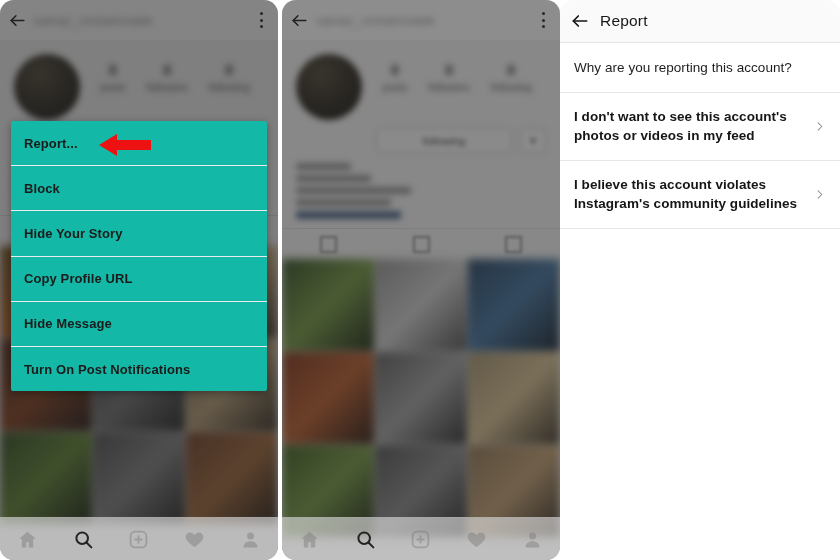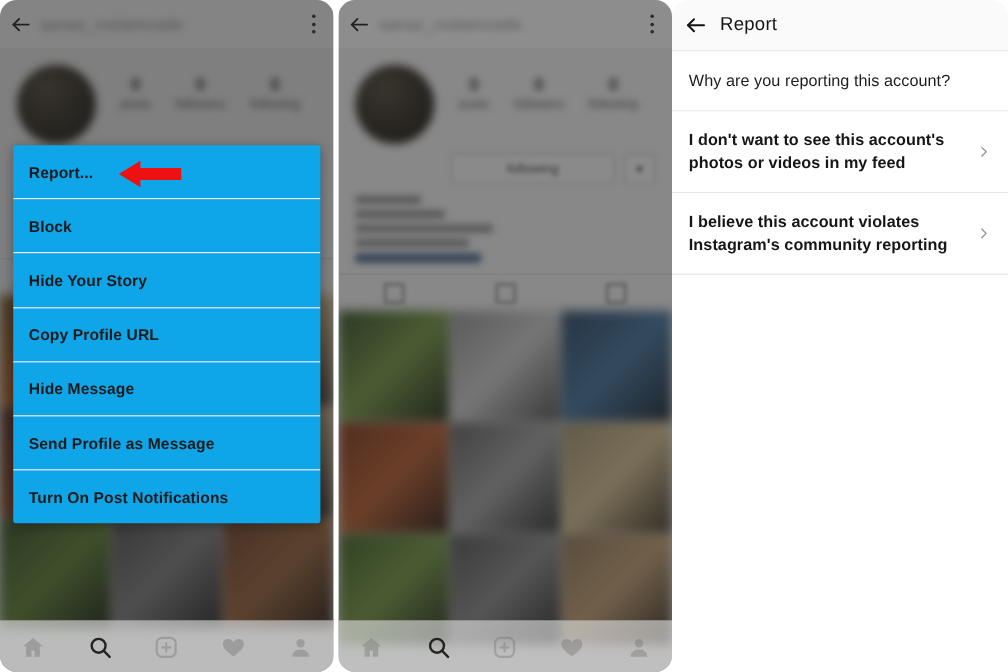--- a/index.html
+++ b/index.html
@@ -85,21 +85,21 @@
     display:flex;align-items:center;border-top:1px solid rgba(170,170,170,.5);
   }
   .tabbar .tb{flex:1;display:flex;align-items:center;justify-content:center;}
   .tabbar svg{display:block;}
   .tb-dim{opacity:.45;}
   .tb-on{opacity:.95;}
 
   
   .menu{
     position:absolute;left:11px;top:121px;width:256px;
-    background:#0ea5e9;border-radius:2px;
+    background:#14b8a6;border-radius:2px;
     box-shadow:0 2px 9px rgba(0,0,0,.34);
     overflow:hidden;z-index:5;
   }
   .menu-item{
     height:44.2px;display:flex;align-items:center;
     padding:0 13px;font-size:13px;color:#1b1b1b;font-weight:600;
     border-bottom:1px solid #ececec;letter-spacing:.1px;
   }
   .menu-item:last-child{border-bottom:none;}
 
@@ -222,21 +222,20 @@
 
       <div class="dim"></div>
     </div>
 
     <div class="menu">
       <div class="menu-item">Report...</div>
       <div class="menu-item">Block</div>
       <div class="menu-item">Hide Your Story</div>
       <div class="menu-item">Copy Profile URL</div>
       <div class="menu-item">Hide Message</div>
-      <div class="menu-item">Send Profile as Message</div>
       <div class="menu-item">Turn On Post Notifications</div>
     </div>
 
     <div class="red-arrow">
       <svg viewBox="0 0 56 28">
           <path d="M2 14 L20 3 L20 9 L54 9 L54 19 L20 19 L20 25 Z" fill="#ee1111"></path>
         </svg>
     </div>
 
     <div class="tabbar">
@@ -396,21 +395,21 @@
       <div class="rep-item-label">I don't want to see this account's photos or videos in my feed</div>
       <div class="chev">
         <svg viewBox="0 0 24 24" fill="none" stroke="currentColor" stroke-width="2.2" stroke-linecap="round" stroke-linejoin="round">
             <path d="M9 4l8 8-8 8"></path>
           </svg>
       </div>
     </div>
 
 
     <div class="rep-item">
-      <div class="rep-item-label">I believe this account violates Instagram's community reporting</div>
+      <div class="rep-item-label">I believe this account violates Instagram's community guidelines</div>
       <div class="chev">
         <svg viewBox="0 0 24 24" fill="none" stroke="currentColor" stroke-width="2.2" stroke-linecap="round" stroke-linejoin="round">
             <path d="M9 4l8 8-8 8"></path>
           </svg>
       </div>
     </div>
   </div>
 
 </div>
 

